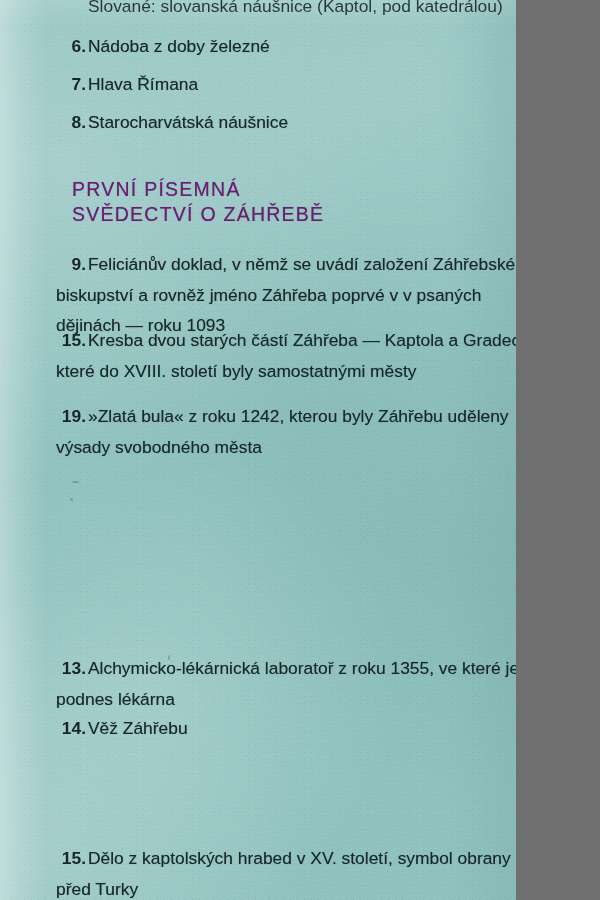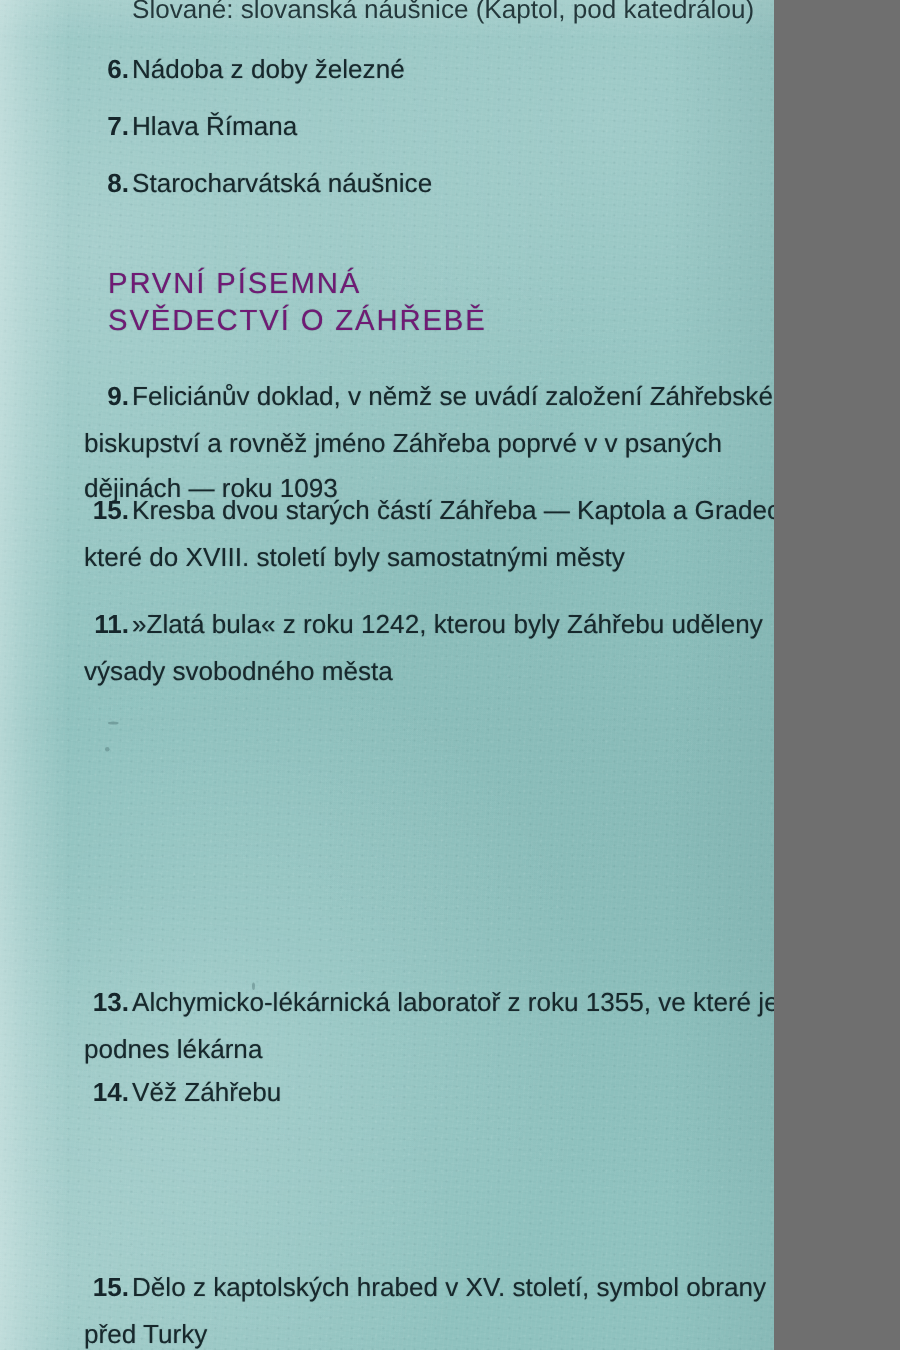--- a/index.html
+++ b/index.html
@@ -182,21 +182,21 @@
       <span class="num">9.</span>
       <span class="body">Feliciánův doklad, v němž se uvádí založení Záhřebského biskupství a rovněž jméno Záhřeba poprvé v v psaných dějinách — roku 1093</span>
     </div>
 
     <div class="entry" style="top:325px; width:488px;">
       <span class="num">15.</span>
       <span class="body">Kresba dvou starých částí Záhřeba — Kaptola a Gradece, které do XVIII. století byly samostatnými městy</span>
     </div>
 
     <div class="entry" style="top:401px; width:488px;">
-      <span class="num">11.</span>
+      <span class="num">19.</span>
       <span class="body">»Zlatá bula« z roku 1242, kterou byly Záhřebu uděleny výsady svobodného města</span>
     </div>
 
 
 
     <div class="entry" style="top:653px; width:492px;">
       <span class="num">13.</span>
       <span class="body">Alchymicko-lékárnická laboratoř z roku 1355, ve které je podnes lékárna</span>
     </div>
 

